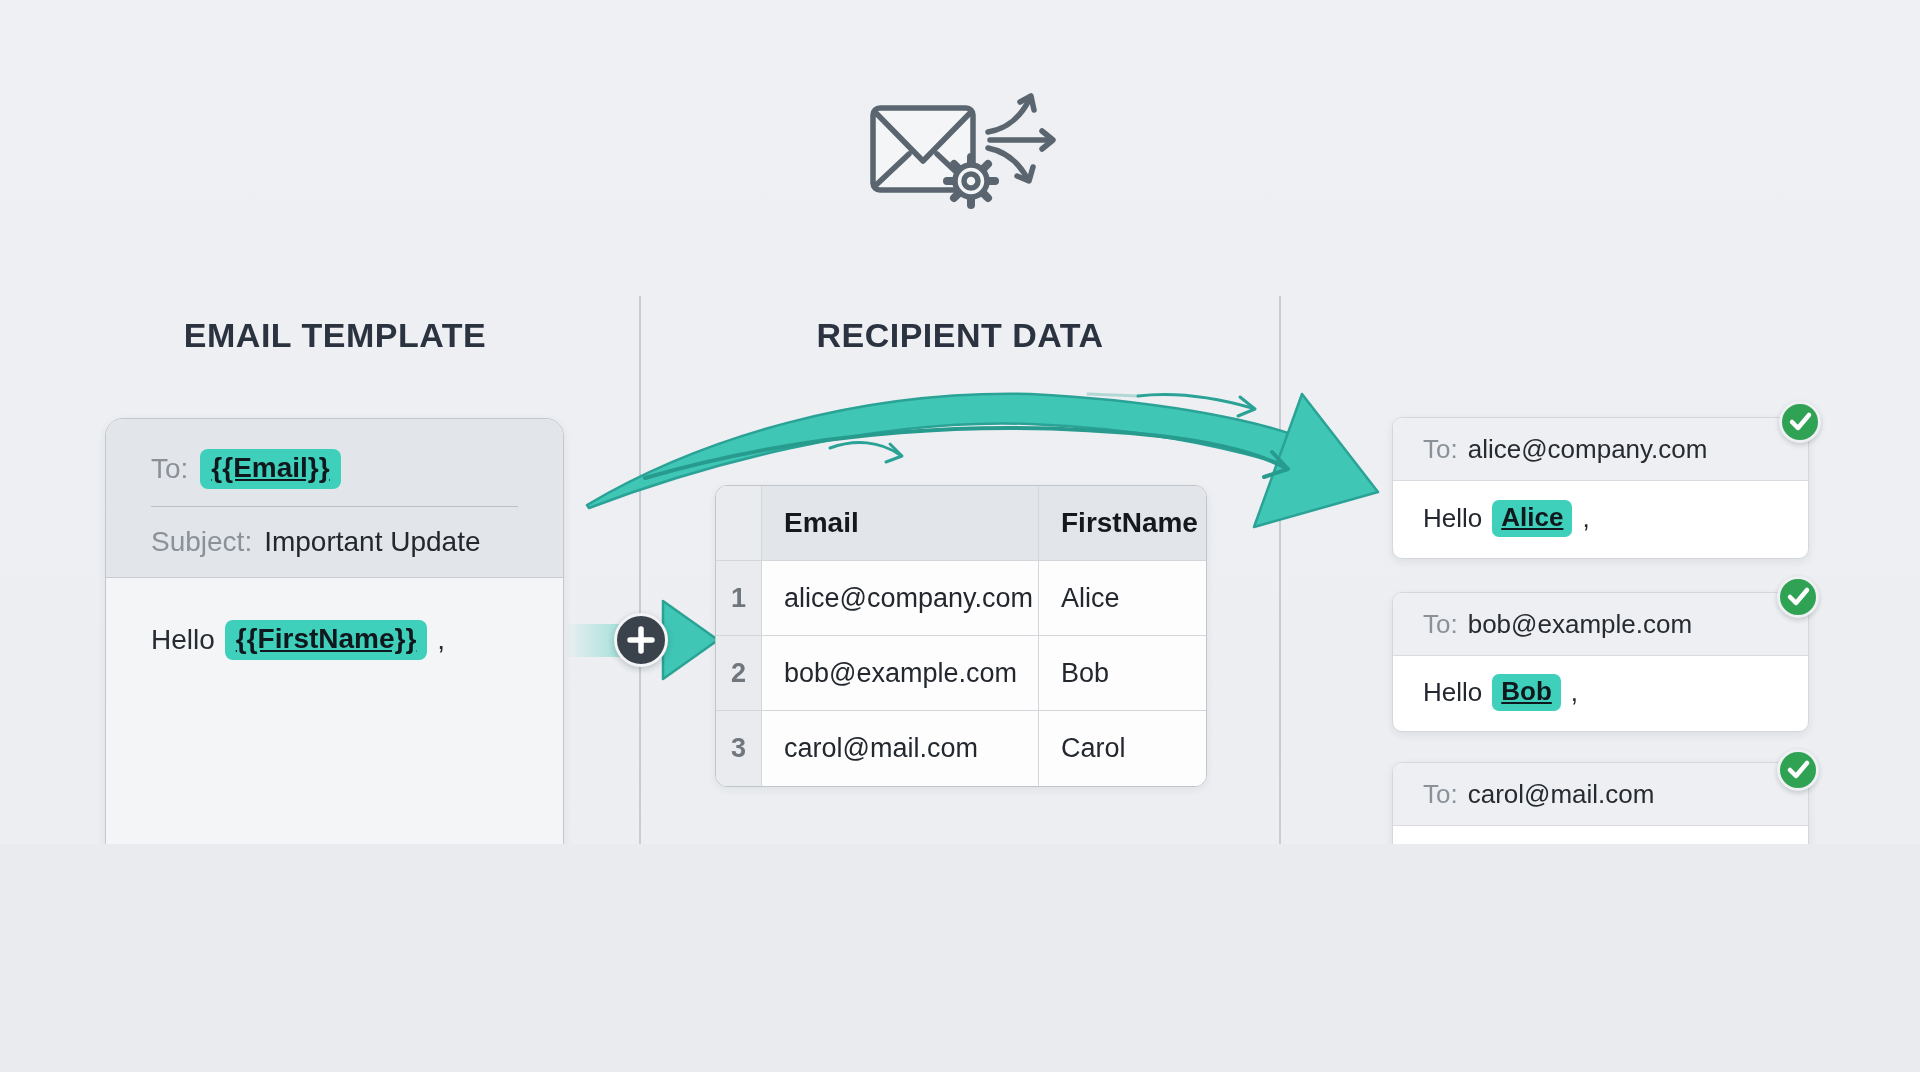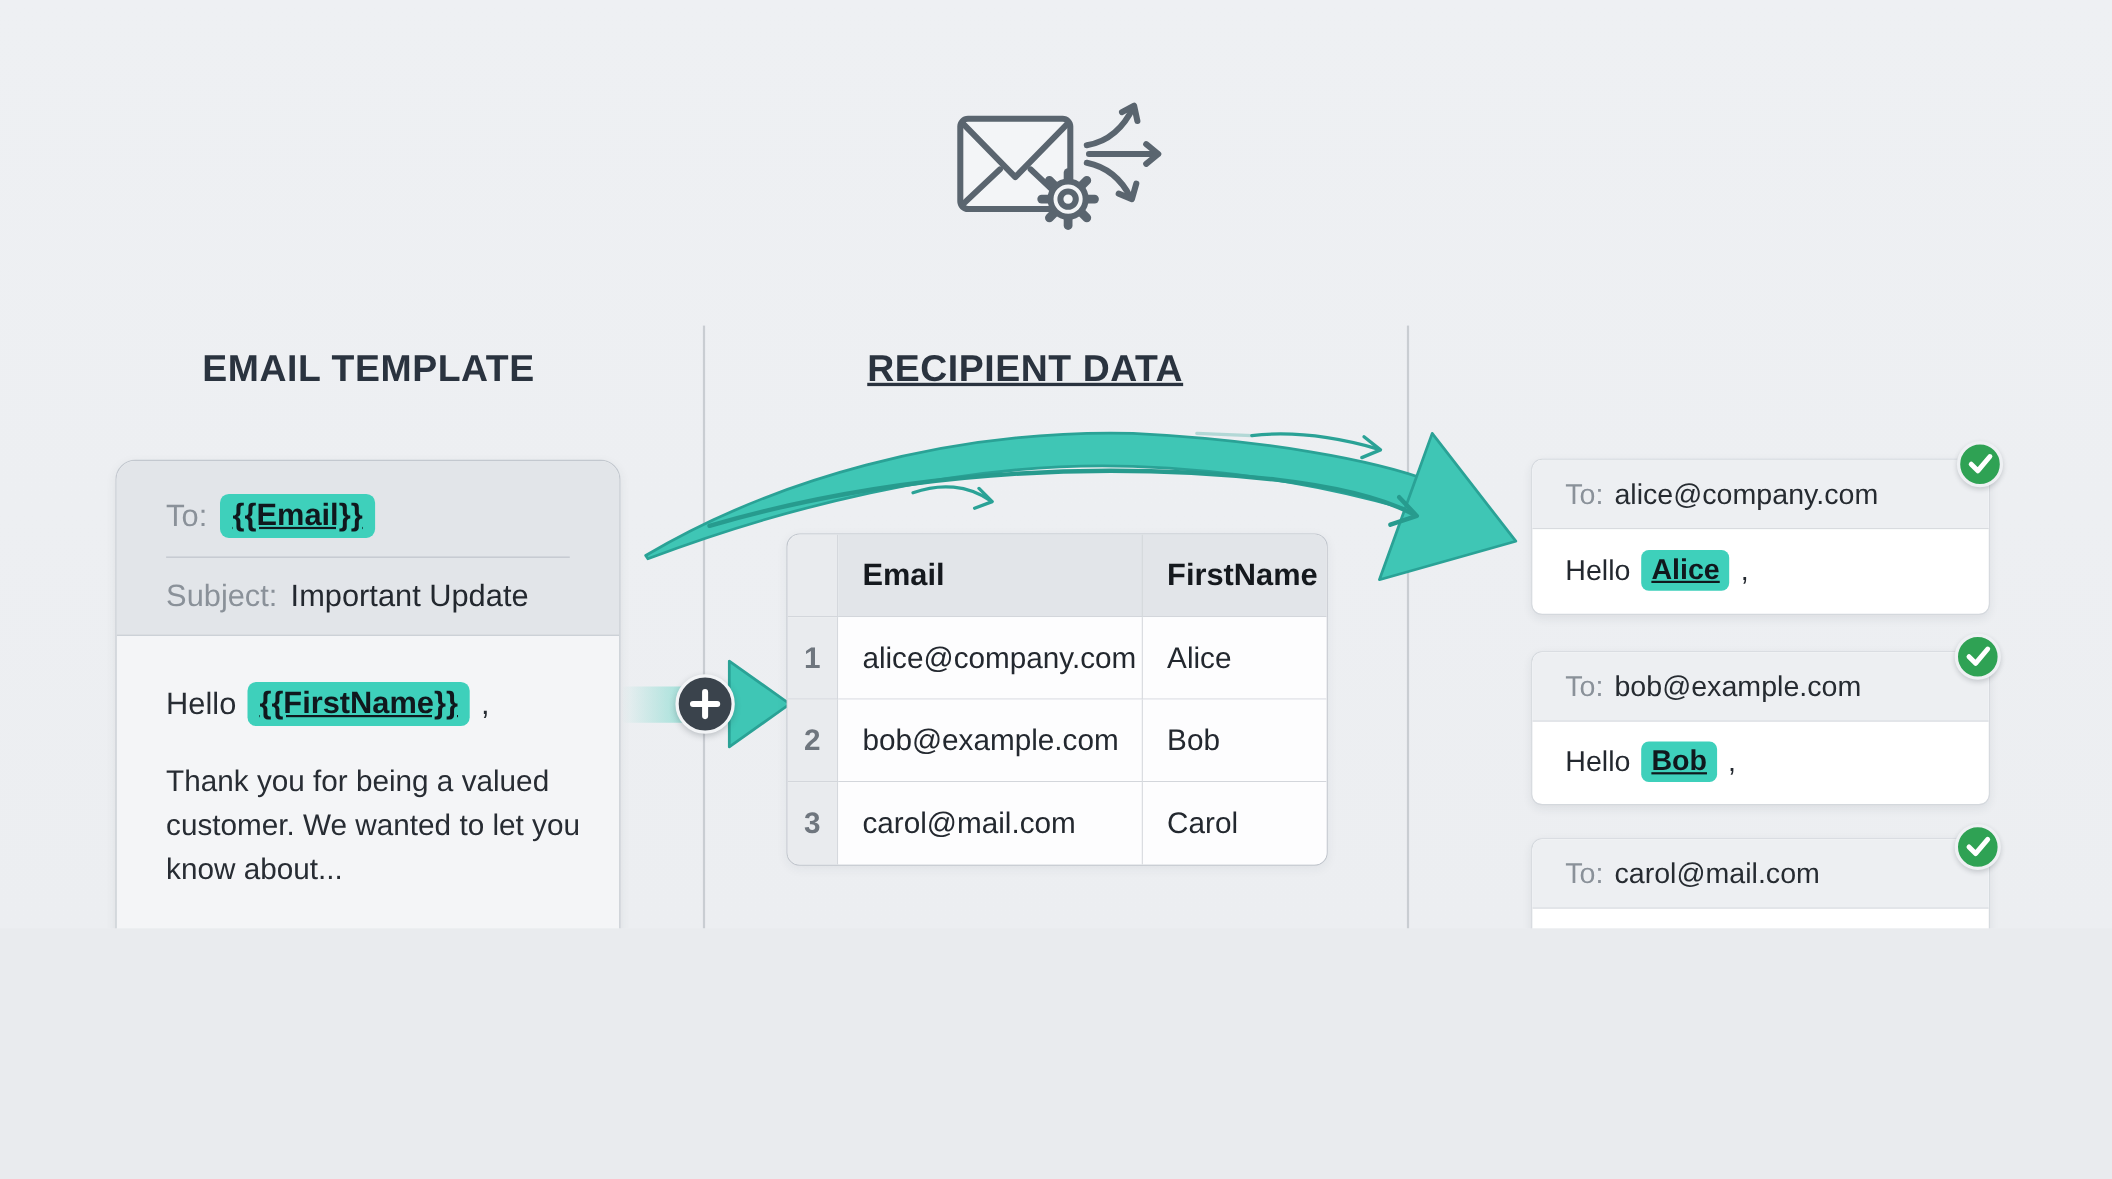--- a/index.html
+++ b/index.html
@@ -117,21 +117,21 @@
         <path d="M192,46 L203,55 L192,64"></path>
         <path d="M138,47 C158,44 172,30 180,13"></path>
         <path d="M170,17 L181,11 L184,25"></path>
         <path d="M138,63 C158,67 170,79 178,95"></path>
         <path d="M167,91 L179,96 L183,82"></path>
       </g>
     </g>
   </svg>
 
   <div class="col-heading" style="left:105px;">EMAIL TEMPLATE</div>
-  <div class="col-heading" style="left:702px;text-decoration:underline;">RECIPIENT DATA</div>
+  <div class="col-heading" style="left:730px;">RECIPIENT DATA</div>
 
   <div class="v-divider" style="left:639px;"></div>
   <div class="v-divider" style="left:1279px;"></div>
 
   <svg class="abs" style="left:560px;top:350px;" width="840" height="200" viewBox="0 0 840 200">
     <path d="M27,155 C140,88 300,40 470,44 C590,50 690,68 742,88 L730,116 C655,94 575,78 470,74 C310,68 140,116 29,158 Z" fill="#3fc6b5" stroke="#2aa296" stroke-width="2.5" stroke-linejoin="round"></path>
     <polygon points="742,44 818,142 694,177" fill="#3fc6b5" stroke="#2aa296" stroke-width="2.5" stroke-linejoin="round"></polygon>
     <g fill="none" stroke="#279b8e" stroke-width="4" stroke-linecap="round" stroke-linejoin="round">
       <path d="M85,128 C250,80 430,68 600,86 C660,93 700,104 726,118"></path>
       <path d="M712,102 L728,119 L704,127"></path>
@@ -158,21 +158,20 @@
         <span class="label-gray">Subject:</span>
         <span>Important Update</span>
       </div>
     </div>
     <div class="tpl-body">
       <div class="tpl-greeting">
         <span>Hello</span>
         <span class="chip">{{FirstName}}</span>
         <span>,</span>
       </div>
-      <div class="tpl-paragraph">Thank you for being a valued customer. We wanted to let you know about...</div>
     </div>
   </div>
 
   <div class="flow-band"></div>
   <svg class="abs" style="left:545px;top:580px;" width="200" height="120" viewBox="0 0 200 120">
     <polygon points="118,21 118,99 173,60" fill="#3fc6b5" stroke="#2aa296" stroke-width="2.5" stroke-linejoin="round"></polygon>
   </svg>
   <div class="plus-badge">
     <svg width="48" height="48" viewBox="0 0 48 48">
       <path d="M24,13 V35 M13,24 H35" stroke="#ffffff" stroke-width="5.5" stroke-linecap="round" fill="none"></path>

